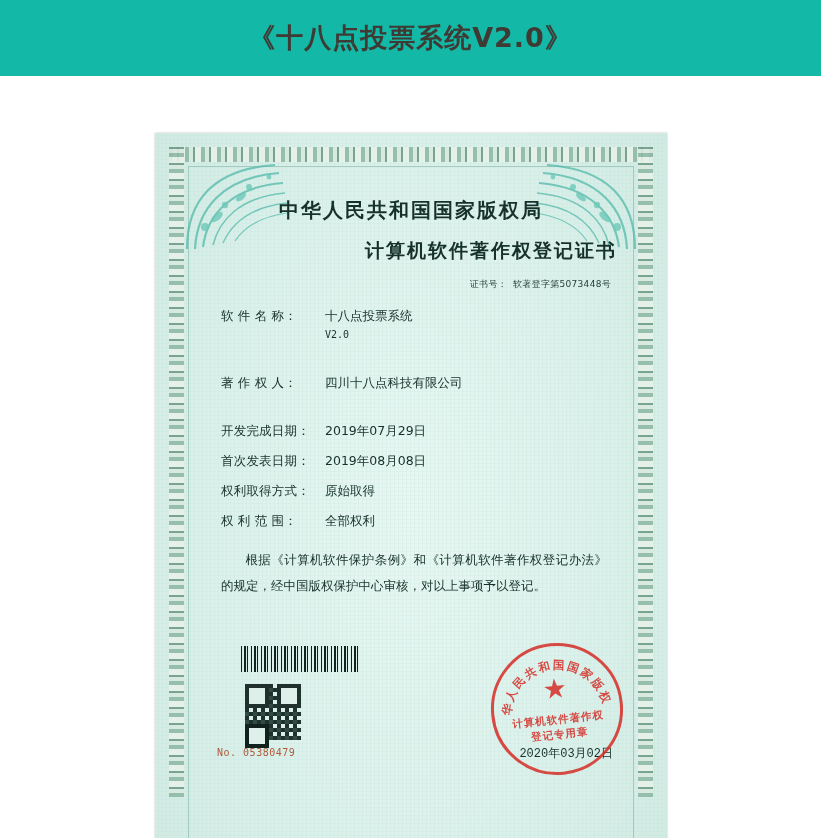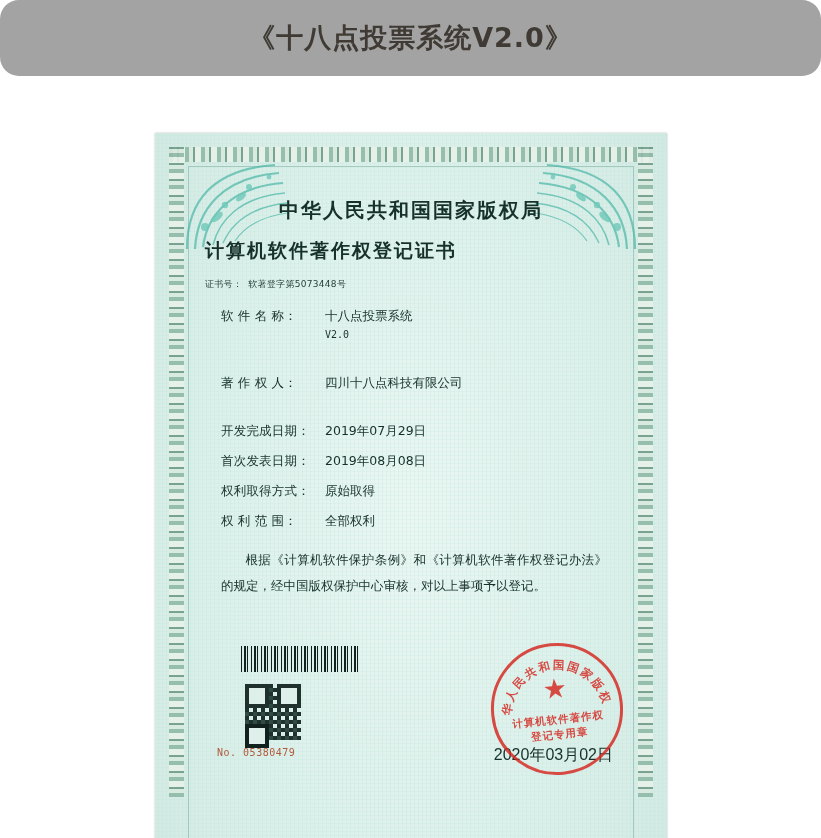--- a/index.html
+++ b/index.html
@@ -20,25 +20,24 @@
     background: #ffffff;
   }
 
   
   .banner {
     position: absolute;
     left: 0;
     top: 0;
     width: 821px;
     height: 76px;
-    background: #a3a3a3;
+    background: #14b8a6;
     display: flex;
     align-items: center;
     justify-content: center;
-    border-radius: 19px;
   }
   .banner-title {
     font-family: "DejaVu Sans", sans-serif;
     font-size: 27px;
     font-weight: bold;
     color: #3f3a34;
     letter-spacing: 1px;
   }
 
   
@@ -101,29 +100,29 @@
   }
   .org-title {
     text-align: center;
     font-size: 20px;
     font-weight: bold;
     letter-spacing: 2px;
     color: #16302a;
     margin-top: 6px;
   }
   .doc-title {
-    text-align: left;
+    text-align: right;
     font-size: 19px;
     font-weight: bold;
     letter-spacing: 2px;
     color: #16302a;
     margin-top: 14px;
   }
   .cert-no {
-    text-align: left;
+    text-align: right;
     font-size: 9px;
     color: #1f3b33;
     margin-top: 14px;
     padding-right: 6px;
     letter-spacing: 0.3px;
   }
   .cert-no .lbl { margin-right: 6px; }
 
   .fields {
     margin-top: 16px;
@@ -216,22 +215,22 @@
     top: 614px;
     font-family: "DejaVu Sans Mono", monospace;
     font-size: 10px;
     color: #b05a3c;
     letter-spacing: 0.5px;
   }
   .issue-date {
     position: absolute;
     right: 54px;
     top: 612px;
-    font-family: Liberation Sans, sans-serif;
-    font-size: 16px;
+    font-family: Liberation Mono, monospace;
+    font-size: 12px;
     color: #16302a;
   }
 
   
   .seal {
     position: absolute;
     right: 44px;
     top: 510px;
     width: 126px;
     height: 126px;

